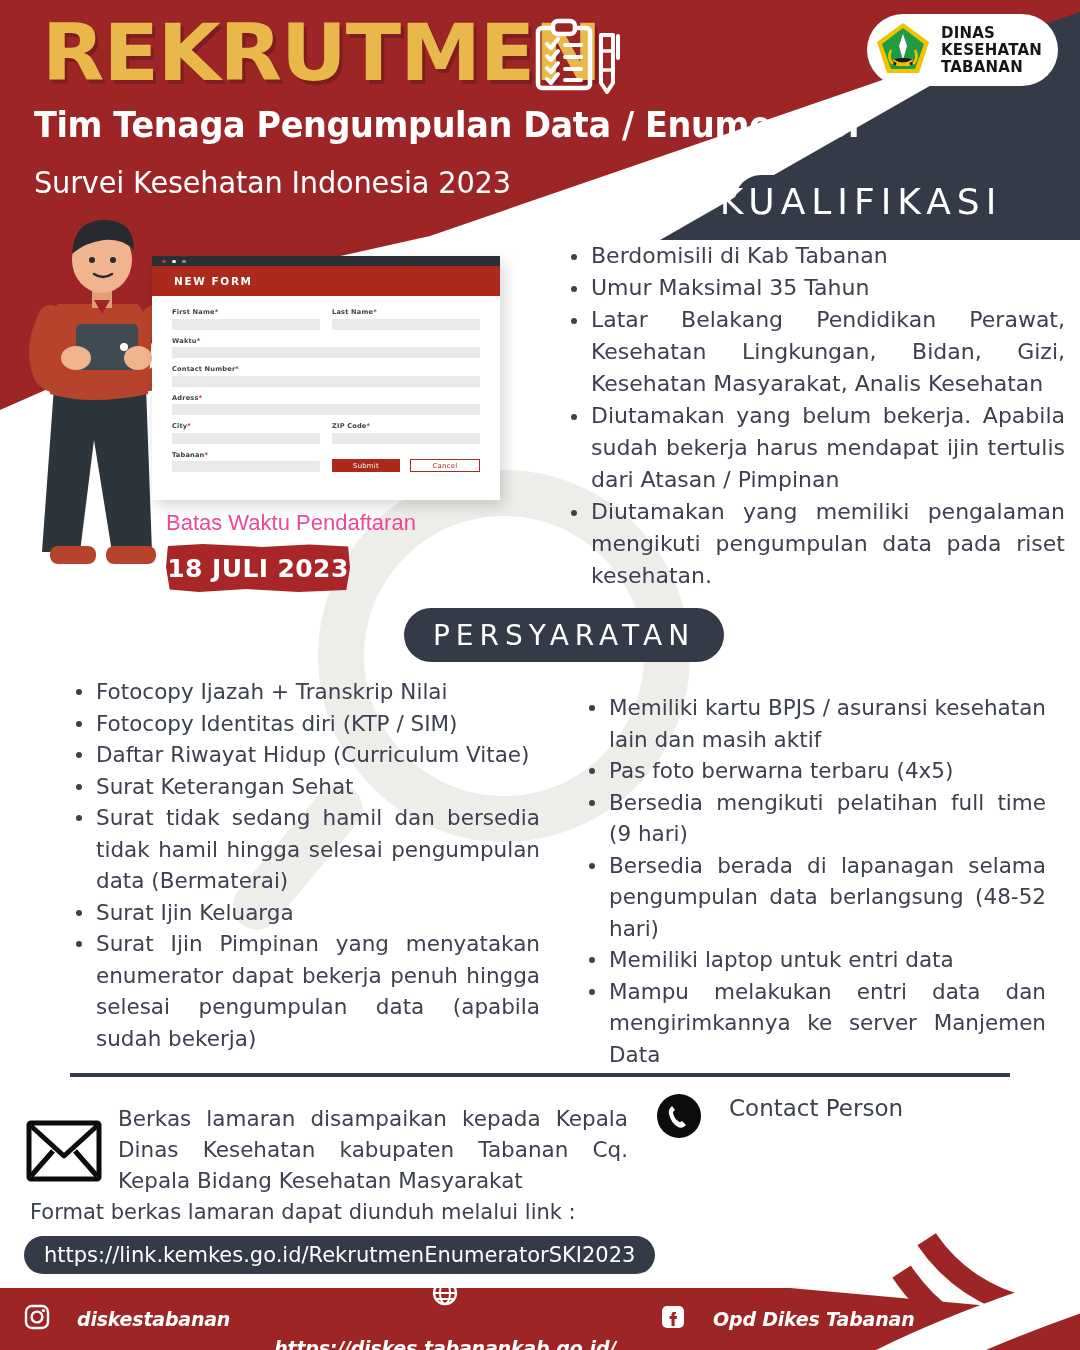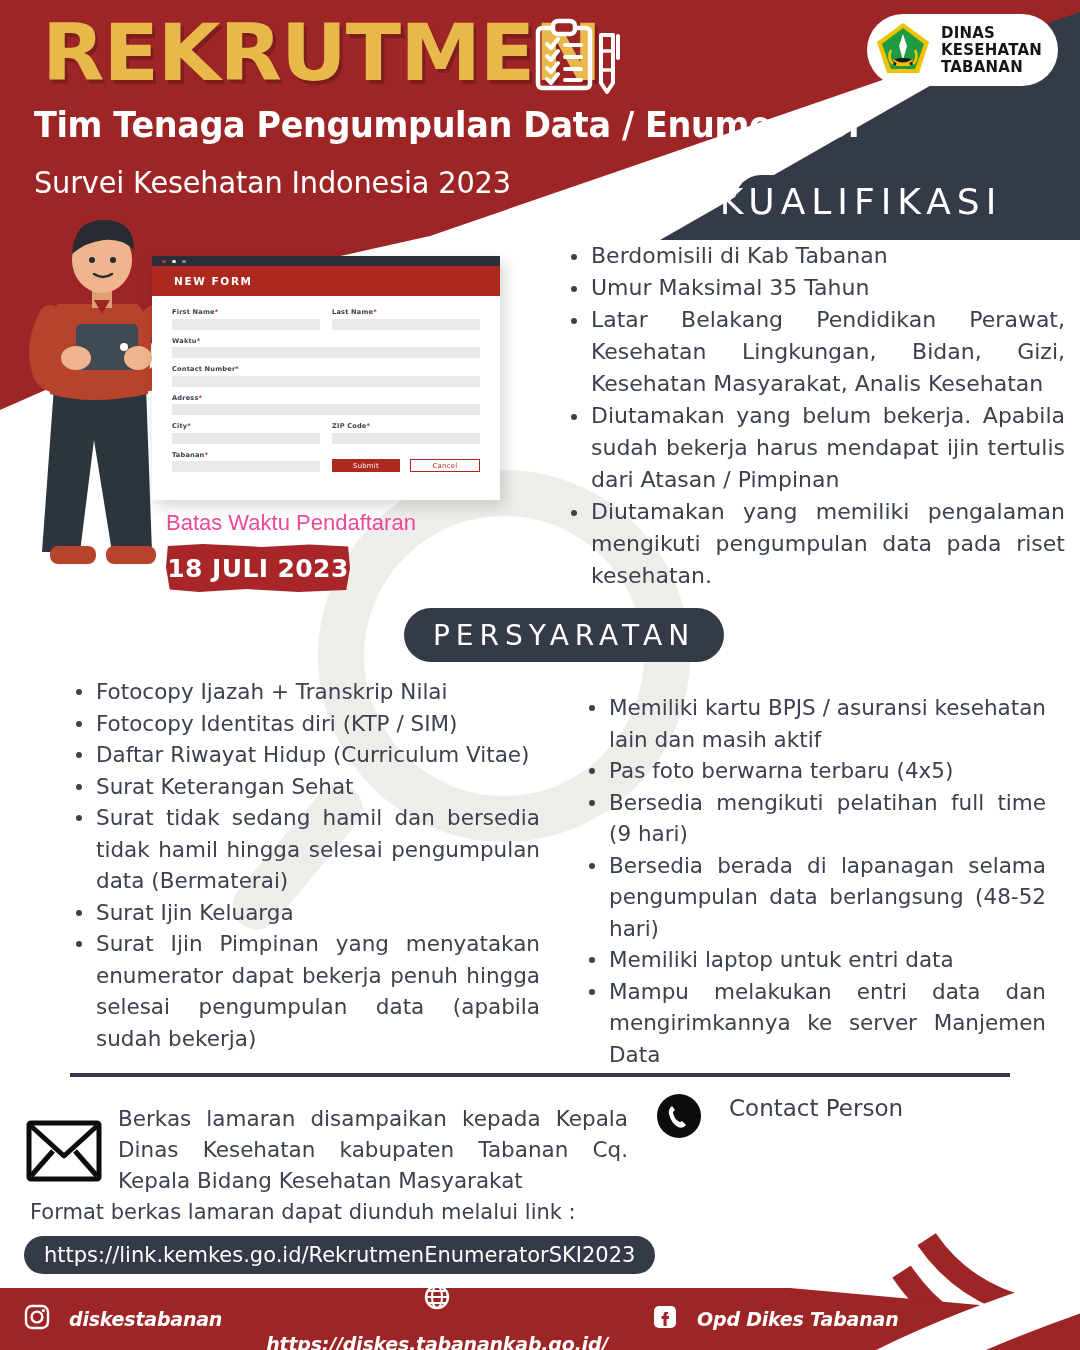--- a/index.html
+++ b/index.html
@@ -286,21 +286,21 @@
     font-size: 21.5px; line-height: 30px; color: #3c4150;
     font-family: "DejaVu Sans", sans-serif;
   }
   #contact-list li::before {
     content: ""; position: absolute; left: 7px; top: .62em;
     width: 6px; height: 6px; border-radius: 50%; background: #3c4150;
   }
 
   
   .fb-item {
-    display: flex; align-items: center; gap: 19px;
+    display: flex; align-items: center; gap: 27px;
     color: #ffffff; font-style: italic; font-weight: 700;
     font-size: 19px; letter-spacing: -.2px;
     font-family: "DejaVu Sans", sans-serif;
   }
   .fb-item:nth-child(1) { margin-left: 24px; }
   .fb-item:nth-child(2) { margin-left: 44px; flex-direction: column; }
   .fb-item:nth-child(3) { margin-left: 44px; }
 
   
   .person { position: absolute; left: 14px; top: 212px; z-index: 8; }

